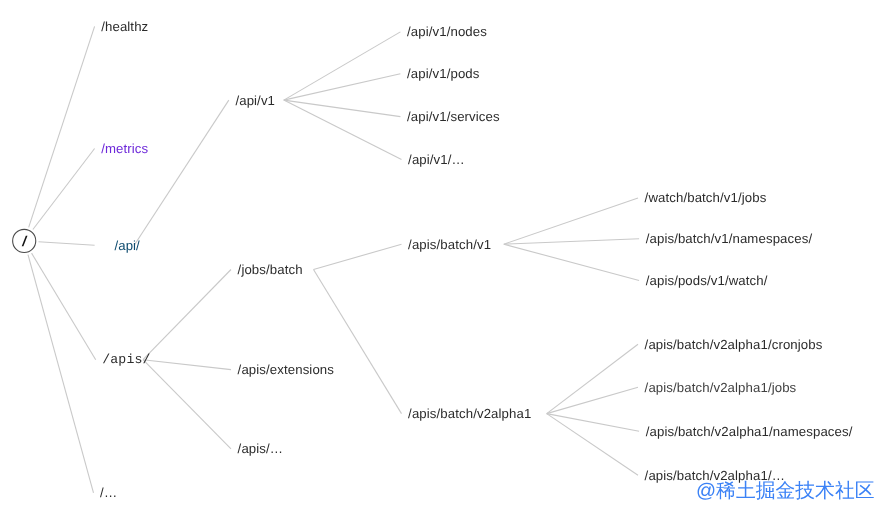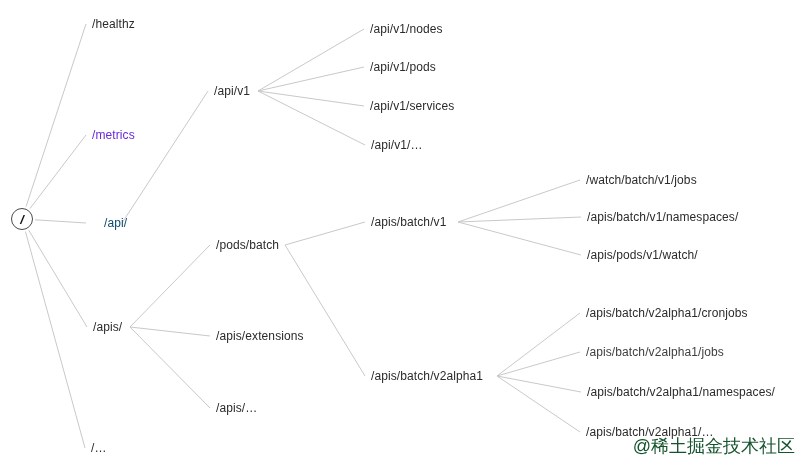--- a/index.html
+++ b/index.html
@@ -75,34 +75,34 @@
       <line x1="497" y1="376" x2="580" y2="313" stroke="#c9c9c9" stroke-width="1"></line>
       <line x1="497" y1="376" x2="580" y2="352" stroke="#c9c9c9" stroke-width="1"></line>
       <line x1="497" y1="376" x2="581" y2="392" stroke="#c9c9c9" stroke-width="1"></line>
       <line x1="497" y1="376" x2="580" y2="432" stroke="#c9c9c9" stroke-width="1"></line>
     </svg>
   <div id="nodes">
       <div class="root-node" style="left: 11px; top: 208px; width: 22px; height: 22px;">/</div>
       <div class="node-label" style="left: 92px; top: 24px; color: rgb(43, 43, 43);">/healthz</div>
       <div class="node-label" style="left: 92px; top: 135px; color: #6d28d9;">/metrics</div>
       <div class="node-label" style="left: 92px; top: 223px; color: #0c4a6e; margin-left: 12px;">/api/</div>
-      <div class="node-label" style="left: 93px; top: 327px; color: rgb(43, 43, 43);">/apis/</div>
+      <div class="node-label" style="left: 93px; top: 327px; color: rgb(43, 43, 43); font-family: Liberation Mono, monospace;">/apis/</div>
       <div class="node-label" style="left: 91px; top: 448px; color: rgb(43, 43, 43);">/…</div>
       <div class="node-label" style="left: 214px; top: 91px; color: rgb(43, 43, 43);">/api/v1</div>
       <div class="node-label" style="left: 370px; top: 29px; color: rgb(43, 43, 43);">/api/v1/nodes</div>
       <div class="node-label" style="left: 370px; top: 67px; color: rgb(43, 43, 43); text-align: right;">/api/v1/pods</div>
       <div class="node-label" style="left: 370px; top: 106px; color: rgb(43, 43, 43);">/api/v1/services</div>
       <div class="node-label" style="left: 371px; top: 145px; color: rgb(43, 43, 43);">/api/v1/…</div>
-      <div class="node-label" style="left: 216px; top: 245px; color: rgb(43, 43, 43);">/pods/batch</div>
+      <div class="node-label" style="left: 216px; top: 245px; color: rgb(43, 43, 43);">/jobs/batch</div>
       <div class="node-label" style="left: 216px; top: 336px; color: rgb(43, 43, 43);">/apis/extensions</div>
       <div class="node-label" style="left: 216px; top: 408px; color: rgb(43, 43, 43);">/apis/…</div>
       <div class="node-label" style="left: 371px; top: 222px; color: rgb(43, 43, 43);">/apis/batch/v1</div>
       <div class="node-label" style="left: 586px; top: 180px; color: rgb(43, 43, 43);">/watch/batch/v1/jobs</div>
       <div class="node-label" style="left: 587px; top: 217px; color: rgb(43, 43, 43);">/apis/batch/v1/namespaces/</div>
       <div class="node-label" style="left: 587px; top: 255px; color: rgb(43, 43, 43);">/apis/pods/v1/watch/</div>
       <div class="node-label" style="left: 371px; top: 376px; color: rgb(43, 43, 43);">/apis/batch/v2alpha1</div>
       <div class="node-label" style="left: 586px; top: 313px; color: rgb(43, 43, 43);">/apis/batch/v2alpha1/cronjobs</div>
       <div class="node-label" style="left: 586px; top: 352px; color: #404040; text-align: center;">/apis/batch/v2alpha1/jobs</div>
       <div class="node-label" style="left: 587px; top: 392px; color: rgb(43, 43, 43);">/apis/batch/v2alpha1/namespaces/</div>
       <div class="node-label" style="left: 586px; top: 432px; color: rgb(43, 43, 43);">/apis/batch/v2alpha1/…</div>
     </div>
-  <div class="watermark" style="color: #14532d;">@稀土掘金技术社区</div>
+  <div class="watermark" style="color: #3b82f6;">@稀土掘金技术社区</div>
 </div>
 
 </body></html>

